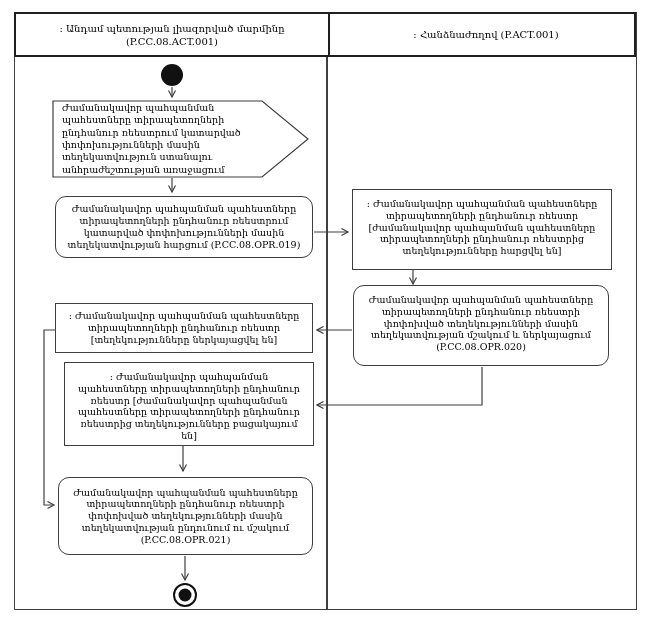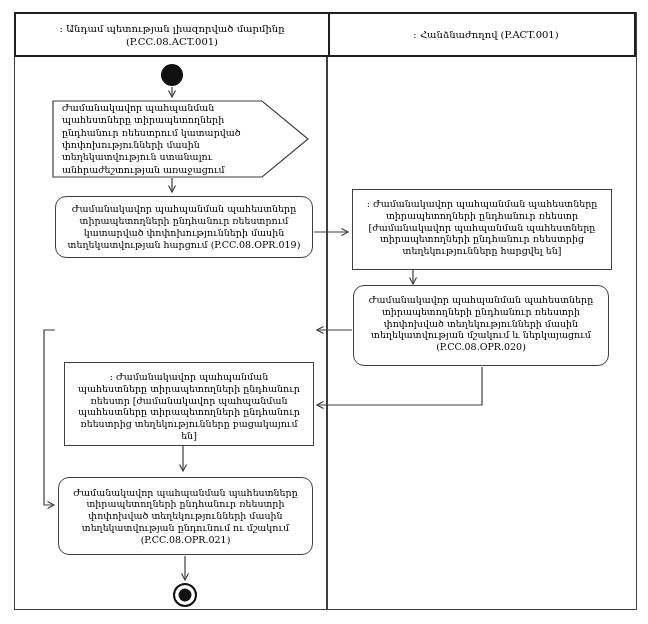--- a/index.html
+++ b/index.html
@@ -87,20 +87,23 @@
   </div>
 
   <div class="box toptext" style="left:352px;top:189px;width:260px;height:81px;">
     <span>: Ժամանակավոր պահպանման պահեստները տիրապետողների ընդհանուր ռեեստր [ժամանակավոր պահպանման պահեստները տիրապետողների ընդհանուր ռեեստրից տեղեկությունները հարցվել են]</span>
   </div>
 
   <div class="box rounded toptext" style="left:353px;top:285px;width:256px;height:81px;">
     <span>Ժամանակավոր պահպանման պահեստները տիրապետողների ընդհանուր ռեեստրի փոփոխված տեղեկությունների մասին տեղեկատվության մշակում և ներկայացում (P.CC.08.OPR.020)</span>
   </div>
 
+  <div class="box center padded" style="left:55px;top:303px;width:258px;height:50px;">
+    <span>: Ժամանակավոր պահպանման պահեստները տիրապետողների ընդհանուր ռեեստր [տեղեկությունները ներկայացվել են]</span>
+  </div>
 
   <div class="box toptext" style="left:64px;top:362px;width:250px;height:84px;">
     <span>: Ժամանակավոր պահպանման պահեստները տիրապետողների ընդհանուր ռեեստր [ժամանակավոր պահպանման պահեստները տիրապետողների ընդհանուր ռեեստրից տեղեկությունները բացակայում են]</span>
   </div>
 
   <div class="box rounded center padded" style="left:58px;top:477px;width:255px;height:78px;">
     <span>Ժամանակավոր պահպանման պահեստները տիրապետողների ընդհանուր ռեեստրի փոփոխված տեղեկությունների մասին տեղեկատվության ընդունում ու մշակում (P.CC.08.OPR.021)</span>
   </div>
 
 </div>

